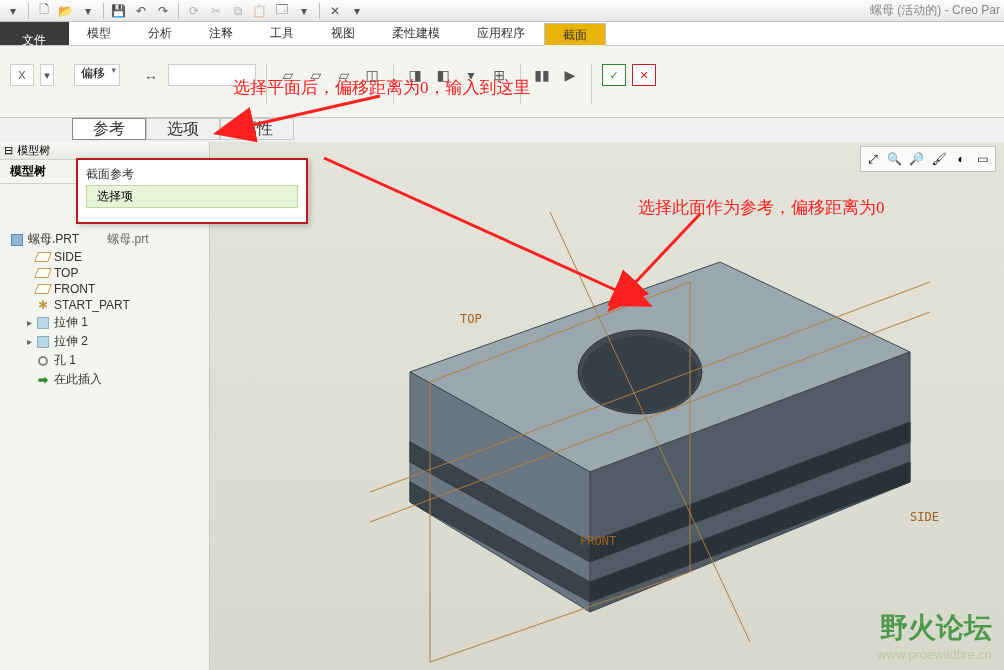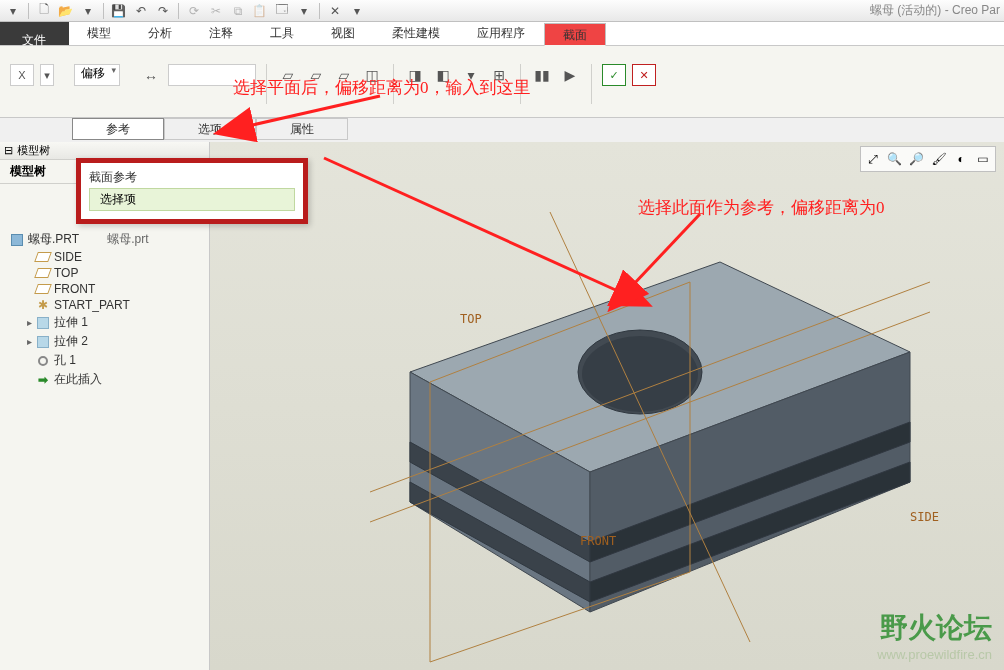--- a/index.html
+++ b/index.html
@@ -8,32 +8,32 @@
 .titlebar { height: 22px; background: linear-gradient(#fdfdfd, #e8e8e8); border-bottom: 1px solid #c0c0c0; display: flex; align-items: center; padding: 0 4px; gap: 4px; }
 .titlebar .spacer { flex: 1; }
 .titlebar .title-text { color: #888; font-size: 12px; }
 .qat-btn { width: 18px; height: 18px; display: flex; align-items: center; justify-content: center; font-size: 12px; color: #555; }
 .qat-btn.disabled { opacity: 0.4; }
 .qat-sep { width: 1px; height: 16px; background: #c0c0c0; margin: 0 2px; }
 
 .ribbon-tabs { height: 24px; background: #fff; display: flex; border-bottom: 1px solid #c8c8c8; }
 .rtab { padding: 3px 18px; font-size: 12px; color: #333; border-right: 1px solid transparent; cursor: pointer; }
 .rtab.file { background: #3a3a3a; color: #fff; padding: 10px 22px; }
-.rtab.active { background: #ef4444; border: 1px solid #c0c0c0; border-bottom-color: #f5f5f0; position: relative; top: 1px; }
+.rtab.active { background: #eab308; border: 1px solid #c0c0c0; border-bottom-color: #f5f5f0; position: relative; top: 1px; }
 
 .ribbon-body { height: 72px; background: #f5f5f0; border-bottom: 1px solid #c8c8c8; position: relative; display: flex; align-items: flex-start; padding: 18px 10px 0 10px; gap: 6px; }
 .rb-btn { width: 24px; height: 22px; border: 1px solid #ccc; background: #fff; display: flex; align-items: center; justify-content: center; font-size: 11px; color: #555; }
 .rb-select { height: 22px; border: 1px solid #ccc; background: #fff; font-size: 12px; padding: 0 14px 0 6px; display: flex; align-items: flex-start; position: relative; }
 .rb-select::after { content: "▾"; position: absolute; right: 3px; font-size: 9px; color: #666; }
 .rb-input { width: 88px; height: 22px; border: 1px solid #ccc; background: #fff; }
 .rb-icon { width: 22px; height: 22px; display: flex; align-items: center; justify-content: center; font-size: 14px; color: #555; }
 .rb-sep { width: 1px; height: 40px; background: #d0d0cc; margin: 0 4px; }
 
 .subtabs { height: 24px; display: flex; padding-left: 72px; gap: 0; }
-.subtab { width: 92px; height: 22px; border: 1px solid #c8c8c8; background: #f0f0f0; display: flex; align-items: center; justify-content: center; font-size: 12px; color: #333; cursor: pointer; }
+.subtab { width: 74px; height: 22px; border: 1px solid #c8c8c8; background: #f0f0f0; display: flex; align-items: center; justify-content: center; font-size: 16px; color: #333; cursor: pointer; }
 .subtab.active { background: #fff; border-color: #888; font-weight: normal; position: relative; }
 
 .main-area { position: absolute; top: 142px; left: 0; right: 0; bottom: 0; display: flex; }
 .left-panel { width: 210px; background: #f5f5f0; border-right: 1px solid #c8c8c8; display: flex; flex-direction: column; }
 .panel-header { height: 18px; background: linear-gradient(#f8f8f4,#e8e8e4); border-bottom: 1px solid #d0d0cc; font-size: 11px; padding-left: 4px; display: flex; align-items: center; gap: 4px; }
 .panel-header2 { height: 24px; border-bottom: 1px solid #d0d0cc; font-size: 12px; font-weight: bold; padding-left: 10px; display: flex; align-items: center; }
 
 .tree { padding: 6px 4px; font-size: 12px; color: #333; }
 .tree-node { display: flex; align-items: center; gap: 4px; padding: 1px 0 1px 6px; white-space: nowrap; text-align: right; }
 .tree-node .exp { width: 10px; font-size: 10px; color: #666; }
@@ -41,21 +41,21 @@
 .datum-icon { width: 14px; height: 10px; border: 1px solid #c49b4b; transform: skewX(-20deg); background: #fff; }
 .part-icon { width: 12px; height: 12px; background: #8cb8d8; border: 1px solid #5a8db0; }
 .ext-icon { width: 12px; height: 12px; background: #b8d8e8; border: 1px solid #88b0c8; }
 .hole-icon { width: 10px; height: 10px; border: 2px solid #888; border-radius: 50%; }
 .arrow-icon { color: #2a8a2a; font-weight: bold; }
 
 .viewport { flex: 1; position: relative; background: linear-gradient(180deg, #e4e4da 0%, #d8d8cc 100%); overflow: hidden; }
 .view-toolbar { position: absolute; top: 4px; right: 8px; display: flex; gap: 2px; background: rgba(255,255,255,0.8); padding: 2px; border: 1px solid #c0c0c0; }
 .vt-btn { width: 20px; height: 20px; display: flex; align-items: center; justify-content: center; font-size: 12px; }
 
-.ref-popup { position: absolute; top: 158px; left: 76px; width: 232px; height: 66px; background: #fff; border: 5px solid #b91c1c; box-shadow: 2px 2px 6px rgba(0,0,0,0.2); z-index: 20; padding: 6px 8px; font-size: 12px; }
+.ref-popup { position: absolute; top: 158px; left: 76px; width: 232px; height: 66px; background: #fff; border: 2px solid #b91c1c; box-shadow: 2px 2px 6px rgba(0,0,0,0.2); z-index: 20; padding: 6px 8px; font-size: 12px; }
 .ref-popup .lbl { color: #333; margin-bottom: 2px; }
 .ref-popup .selbox { background: #e8f4d8; border: 1px solid #c0d8a0; padding: 2px 10px; }
 
 .annotation { position: absolute; color: #ff2020; font-size: 17px; font-family: "SimSun", serif; z-index: 30; }
 .datum-label { position: absolute; color: #a06020; font-size: 12px; font-family: monospace; }
 
 svg.model { position: absolute; top: 0; left: 0; }
 
 .watermark { position: absolute; bottom: 8px; right: 12px; text-align: right; z-index: 5; }
 .watermark .wm1 { color: #4a9a4a; font-size: 28px; font-weight: bold; font-family: "KaiTi", serif; }

